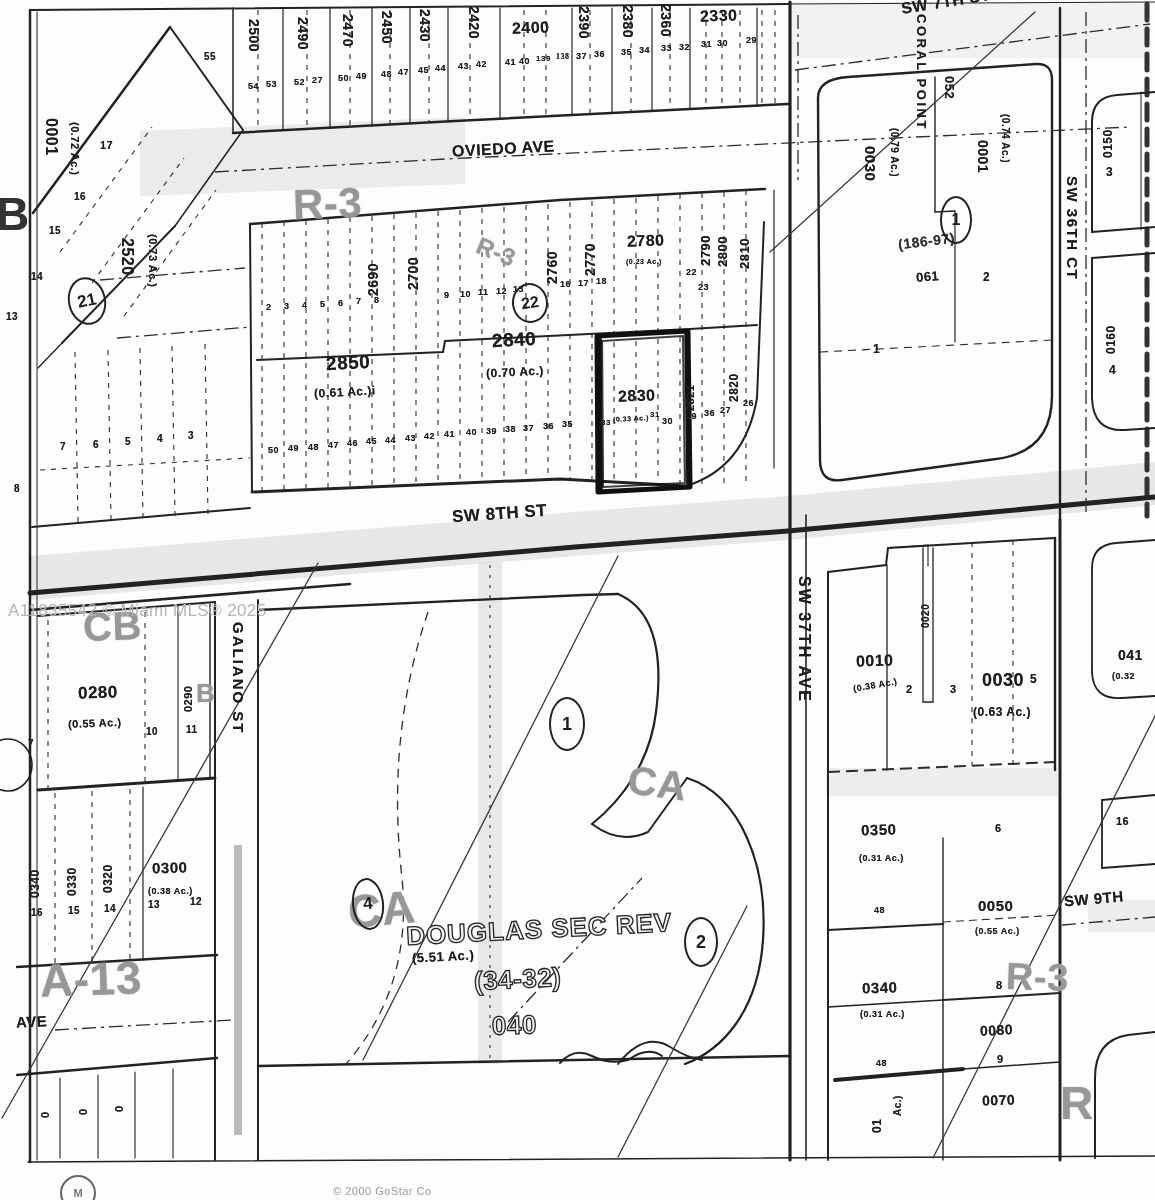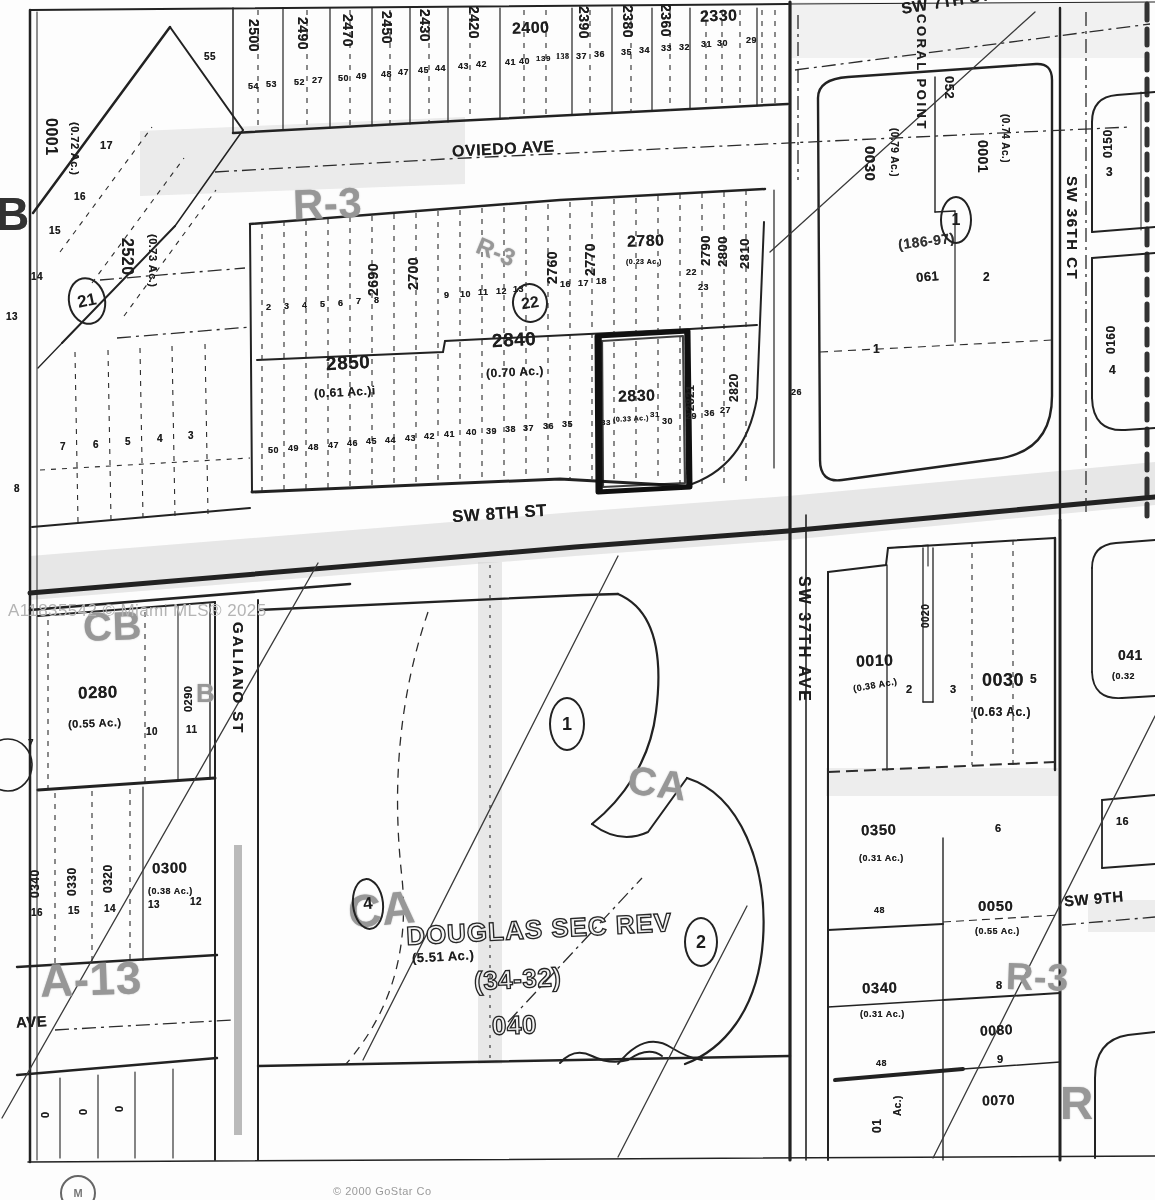--- a/index.html
+++ b/index.html
@@ -416,21 +416,21 @@
       <span class="lbl" style="left: 523px; top: 424px; font-size: 9px;">37</span>
       <span class="lbl" style="left: 543px; top: 422px; font-size: 9px;">36</span>
       <span class="lbl" style="left: 562px; top: 420px; font-size: 9px;">35</span>
       <span class="lbl" style="left: 601px; top: 419px; font-size: 8px;">33</span>
       <span class="lbl" style="left: 613px; top: 415px; font-size: 7px; transform: rotate(-3deg);">(0.33 Ac.)</span>
       <span class="lbl" style="left: 650px; top: 411px; font-size: 8px;">31</span>
       <span class="lbl" style="left: 662px; top: 417px; font-size: 9px;">30</span>
       <span class="lbl" style="left: 686px; top: 412px; font-size: 9px;">29</span>
       <span class="lbl" style="left: 704px; top: 409px; font-size: 9px;">36</span>
       <span class="lbl" style="left: 720px; top: 406px; font-size: 9px;">27</span>
-      <span class="lbl" style="left: 743px; top: 388px; font-size: 9px; margin-left: 48px;">26</span>
+      <span class="lbl" style="left: 743px; top: 399px; font-size: 9px;">26</span>
       <span class="lbl" style="left: 28px; top: 739px; font-size: 10px;">7</span>
       <span class="lbl" style="left: 146px; top: 727px; font-size: 10px;">10</span>
       <span class="lbl" style="left: 186px; top: 725px; font-size: 10px;">11</span>
       <span class="lbl" style="left: 31px; top: 908px; font-size: 10px;">16</span>
       <span class="lbl" style="left: 68px; top: 906px; font-size: 10px;">15</span>
       <span class="lbl" style="left: 104px; top: 904px; font-size: 10px;">14</span>
       <span class="lbl" style="left: 148px; top: 900px; font-size: 10px;">13</span>
       <span class="lbl" style="left: 190px; top: 897px; font-size: 10px;">12</span>
       <span class="lbl vtU" style="left: 40px; top: 1118px; font-size: 11px;">0</span>
       <span class="lbl vtU" style="left: 78px; top: 1115px; font-size: 11px;">0</span>

